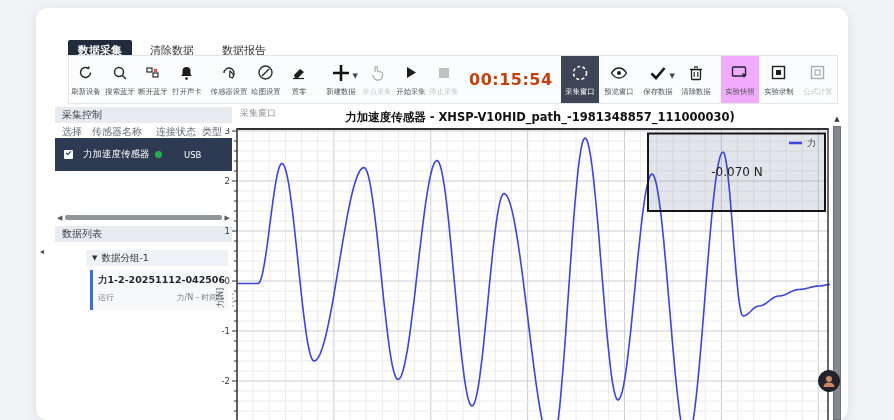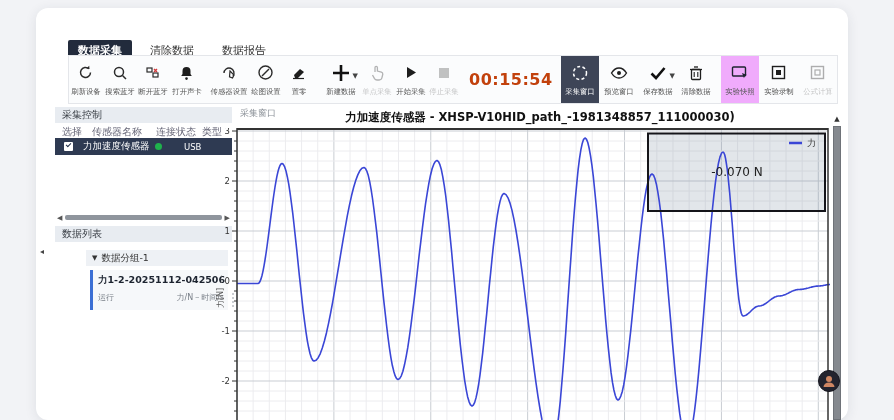--- a/index.html
+++ b/index.html
@@ -20,21 +20,21 @@
   .tbtn.darkactive{background:#3e4557;}
   .tbtn.darkactive .lb{color:#fff;}
   .tbtn.blueactive{background:#f0abfc;}
   .caret{font-size:7px;color:#444;position:absolute;right:2px;top:16px;}
   .timer{display:flex;align-items:center;font-weight:bold;font-size:16px;color:#c2410c;letter-spacing:.5px;padding:0 8px;}
   .tspacer{width:6px;}
   
   .phead{position:absolute;left:55px;width:177px;height:16px;background:#e8ecf1;color:#3a3f46;font-size:10px;line-height:16px;padding-left:7px;box-sizing:border-box;}
   .thead{position:absolute;left:55px;top:125px;width:177px;height:13px;display:flex;font-size:10px;color:#667;align-items:center;}
   .thead span{display:block;}
-  .srow{position:absolute;left:55px;top:138px;width:177px;height:17px;background:#2e3a52;color:#fff;display:flex;align-items:center;font-size:9.5px;}
+  .srow{position:absolute;left:55px;top:138px;width:177px;height:33px;background:#2e3a52;color:#fff;display:flex;align-items:center;font-size:9.5px;}
   .cbox{width:9px;height:9px;background:#fff;border-radius:1px;margin-left:9px;position:relative;}
   .cbox:after{content:"";position:absolute;left:2px;top:1px;width:4px;height:2px;border-left:1.5px solid #23304a;border-bottom:1.5px solid #23304a;transform:rotate(-45deg);}
   .dot{width:7px;height:7px;border-radius:50%;}
   .hscroll{position:absolute;left:57px;top:213px;width:173px;height:9px;display:flex;align-items:center;color:#555;font-size:7px;}
   .hthumb{flex:1;height:5px;background:#8f959d;border-radius:2px;margin:0 3px;}
   .grouprow{position:absolute;left:86px;top:250px;width:142px;height:16px;background:#eef1f5;font-size:9.5px;color:#333;display:flex;align-items:center;gap:4px;padding-left:6px;box-sizing:border-box;}
   .dataitem{position:absolute;left:90px;top:270px;width:138px;height:40px;background:#f6f8fa;border-left:3px solid #3b6fd4;box-sizing:border-box;padding:4px 4px 0 5px;}
   .dataitem .t{font-size:9.5px;color:#1d2430;font-weight:bold;white-space:nowrap;}
   .dataitem .sub{display:flex;justify-content:space-between;font-size:8px;color:#7a8089;margin-top:5px;}
   .kebab{position:absolute;right:2px;top:4px;font-size:9px;color:#555;}

